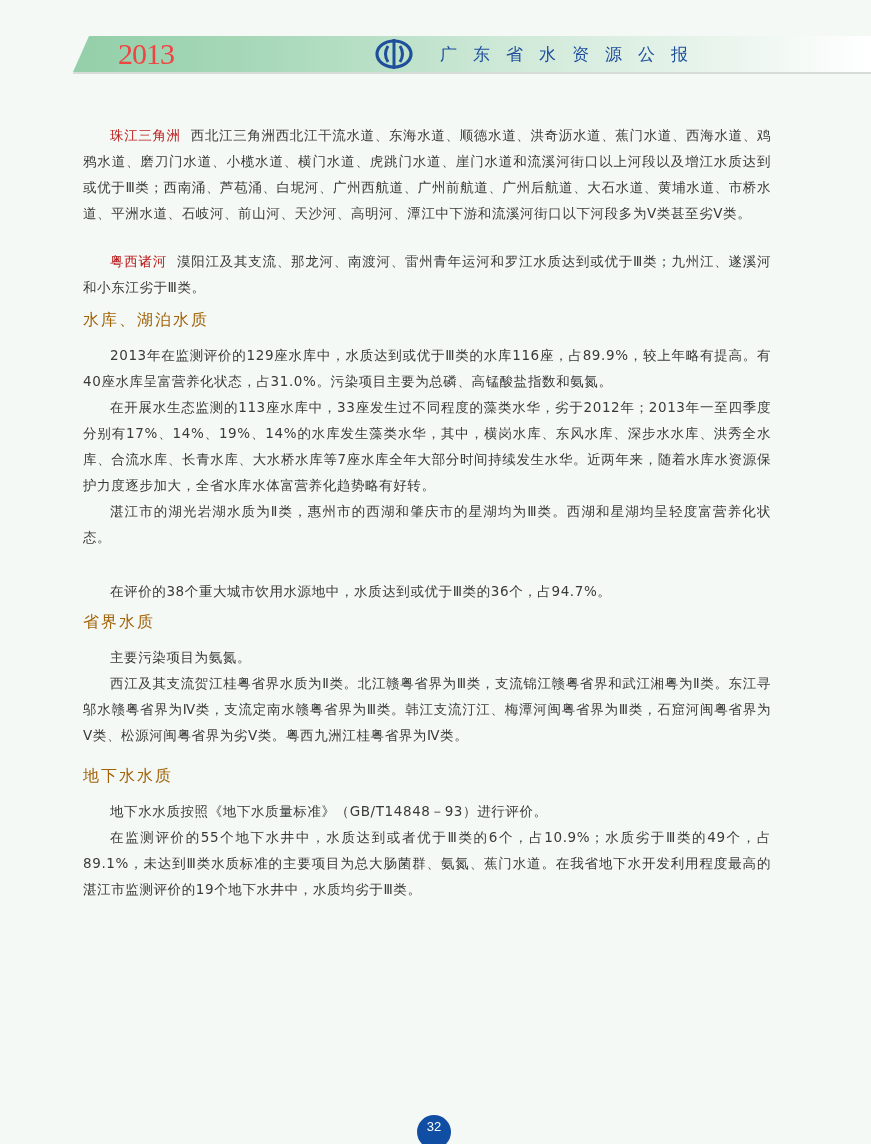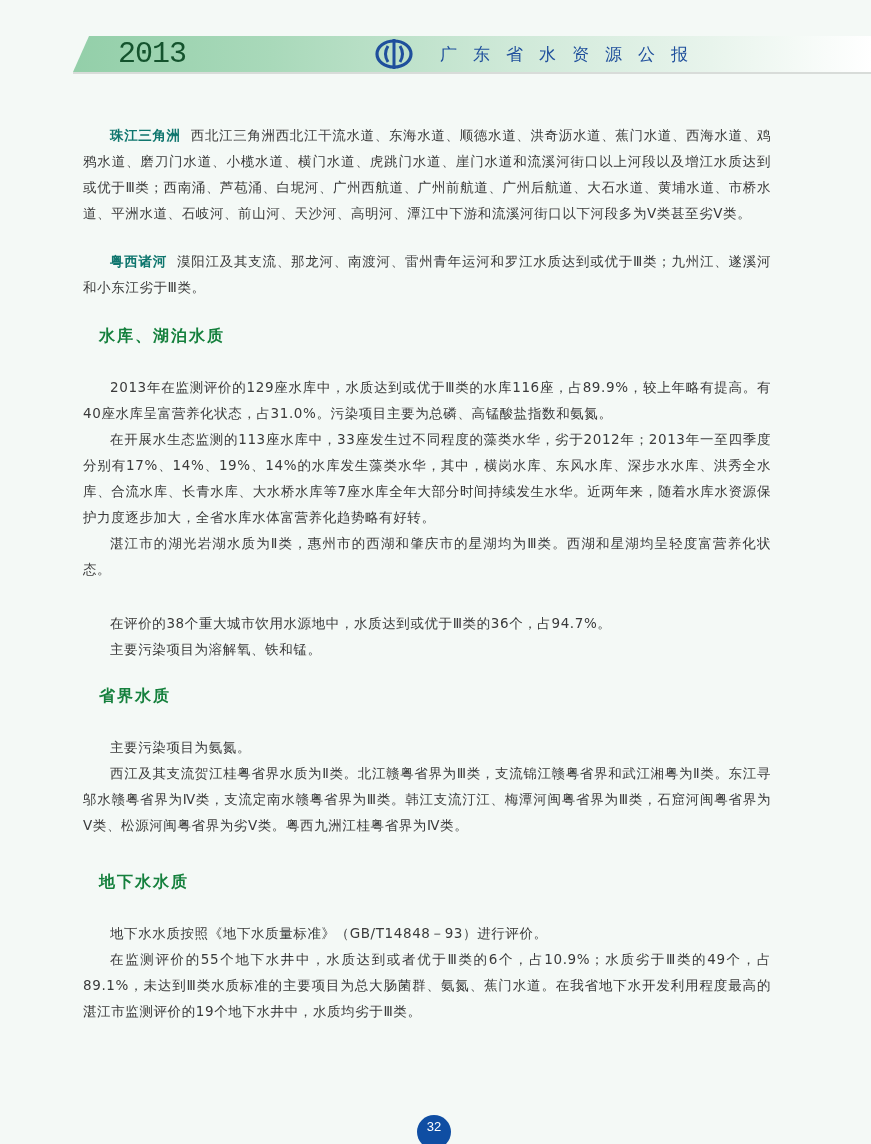--- a/index.html
+++ b/index.html
@@ -12,36 +12,36 @@
   .header-band {
     position:absolute; left:73px; top:36px; width:798px; height:36px;
     background:linear-gradient(90deg,#93cfa9 0%,#a9d9ba 25%,#cfe9d8 55%,#e8f4ec 80%,#ffffff 100%);
     clip-path:polygon(16px 0,100% 0,100% 100%,0 100%);
     box-shadow:0 2px 1px rgba(0,0,0,0.08);
   }
   .header-shadow {
     position:absolute; left:73px; top:72px; width:798px; height:2px; background:#d8dcd9;
   }
   .year {
-    position:absolute; left:118px; top:37px; font-size:30px; color:#14532d;
-    font-family:Liberation Mono, monospace; letter-spacing:-1px;
+    position:absolute; left:118px; top:37px; font-size:30px; color:#ef4444;
+    font-family:Liberation Serif, serif; letter-spacing:-1px;
   }
   .logo { position:absolute; left:374px; top:38px; width:40px; height:32px; }
   .header-title {
     position:absolute; left:440px; top:43px; font-size:17px; color:#1f4f9c;
     letter-spacing:16px; font-family:Liberation Serif, serif;
   }
   .content { position:absolute; left:83px; top:122px; width:688px; }
   p {
     margin:0; font-size:13.5px; line-height:26px; text-indent:2em;
     letter-spacing:0.6px; text-align:justify; color:#3a3a3a;
   }
-  .lead { color:#0f766e; font-weight:bold; margin-right:10px; }
+  .lead { color:#b91c1c; font-weight:normal; margin-right:10px; }
   h2 {
-    margin:16px; font-size:16px; color:#15803d; font-weight:bold; letter-spacing:2px;
+    margin:0; font-size:16px; color:#a16207; font-weight:normal; letter-spacing:2px;
     line-height:28px;
   }
   .gap-s { height:8px; }
   .gap-m { height:14px; }
   .page-num {
     position:absolute; left:417px; top:1115px; width:34px; height:34px;
     border-radius:50%; background:#0f4ea3; color:#fff; font-size:13px;
     text-align:center; line-height:24px; font-family:"Liberation Sans",sans-serif;
   }
 </style>
@@ -69,21 +69,20 @@
   <div style="height:6px"></div>
   <h2>水库、湖泊水质</h2>
   <div class="gap-s"></div>
   <p>2013年在监测评价的129座水库中，水质达到或优于Ⅲ类的水库116座，占89.9%，较上年略有提高。有40座水库呈富营养化状态，占31.0%。污染项目主要为总磷、高锰酸盐指数和氨氮。</p>
   <p>在开展水生态监测的113座水库中，33座发生过不同程度的藻类水华，劣于2012年；2013年一至四季度分别有17%、14%、19%、14%的水库发生藻类水华，其中，横岗水库、东风水库、深步水水库、洪秀全水库、合流水库、长青水库、大水桥水库等7座水库全年大部分时间持续发生水华。近两年来，随着水库水资源保护力度逐步加大，全省水库水体富营养化趋势略有好转。</p>
   <p>湛江市的湖光岩湖水质为Ⅱ类，惠州市的西湖和肇庆市的星湖均为Ⅲ类。西湖和星湖均呈轻度富营养化状态。</p>
 
   <div style="height:20px"></div>
   <div class="gap-s"></div>
   <p>在评价的38个重大城市饮用水源地中，水质达到或优于Ⅲ类的36个，占94.7%。</p>
-  <p>主要污染项目为溶解氧、铁和锰。</p>
 
   <div style="height:4px"></div>
   <h2>省界水质</h2>
   <div class="gap-s"></div>
   <p>主要污染项目为氨氮。</p>
   <p>西江及其支流贺江桂粤省界水质为Ⅱ类。北江赣粤省界为Ⅲ类，支流锦江赣粤省界和武江湘粤为Ⅱ类。东江寻邬水赣粤省界为Ⅳ类，支流定南水赣粤省界为Ⅲ类。韩江支流汀江、梅潭河闽粤省界为Ⅲ类，石窟河闽粤省界为Ⅴ类、松源河闽粤省界为劣Ⅴ类。粤西九洲江桂粤省界为Ⅳ类。</p>
 
   <div style="height:14px"></div>
   <h2>地下水水质</h2>
   <div class="gap-s"></div>

